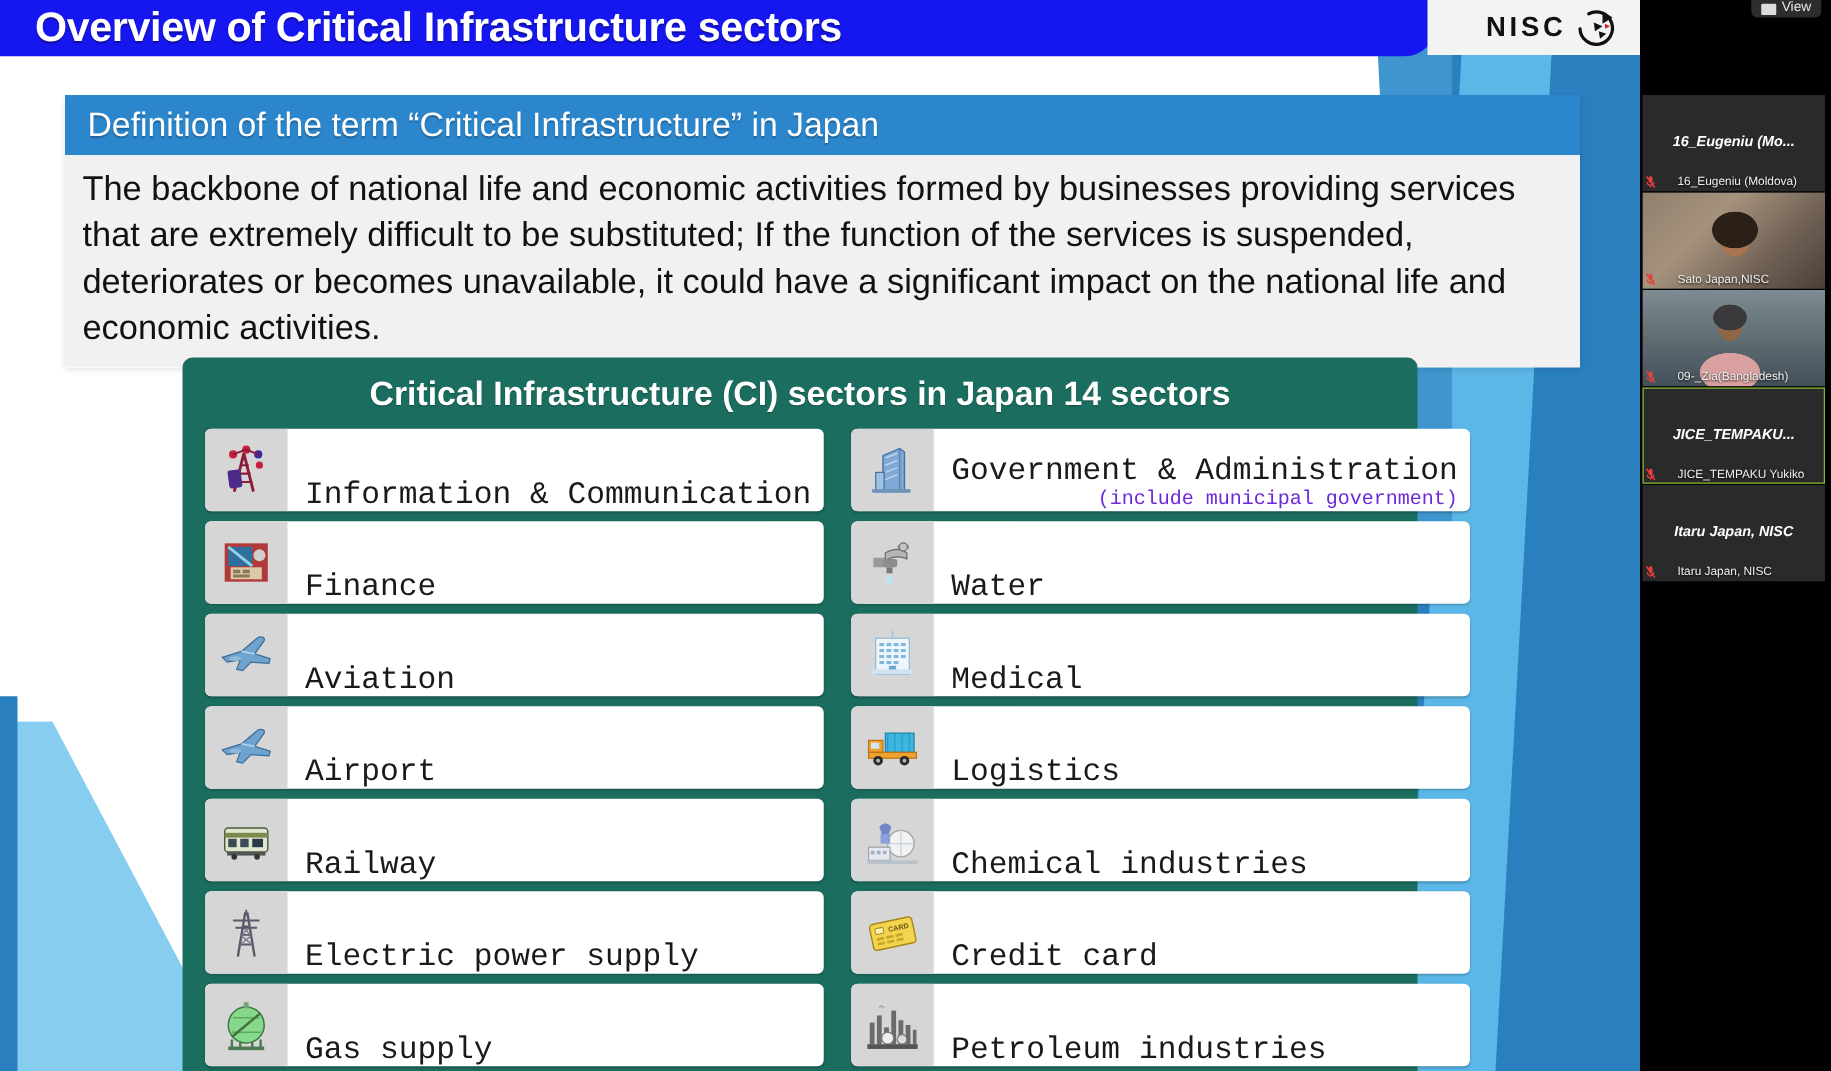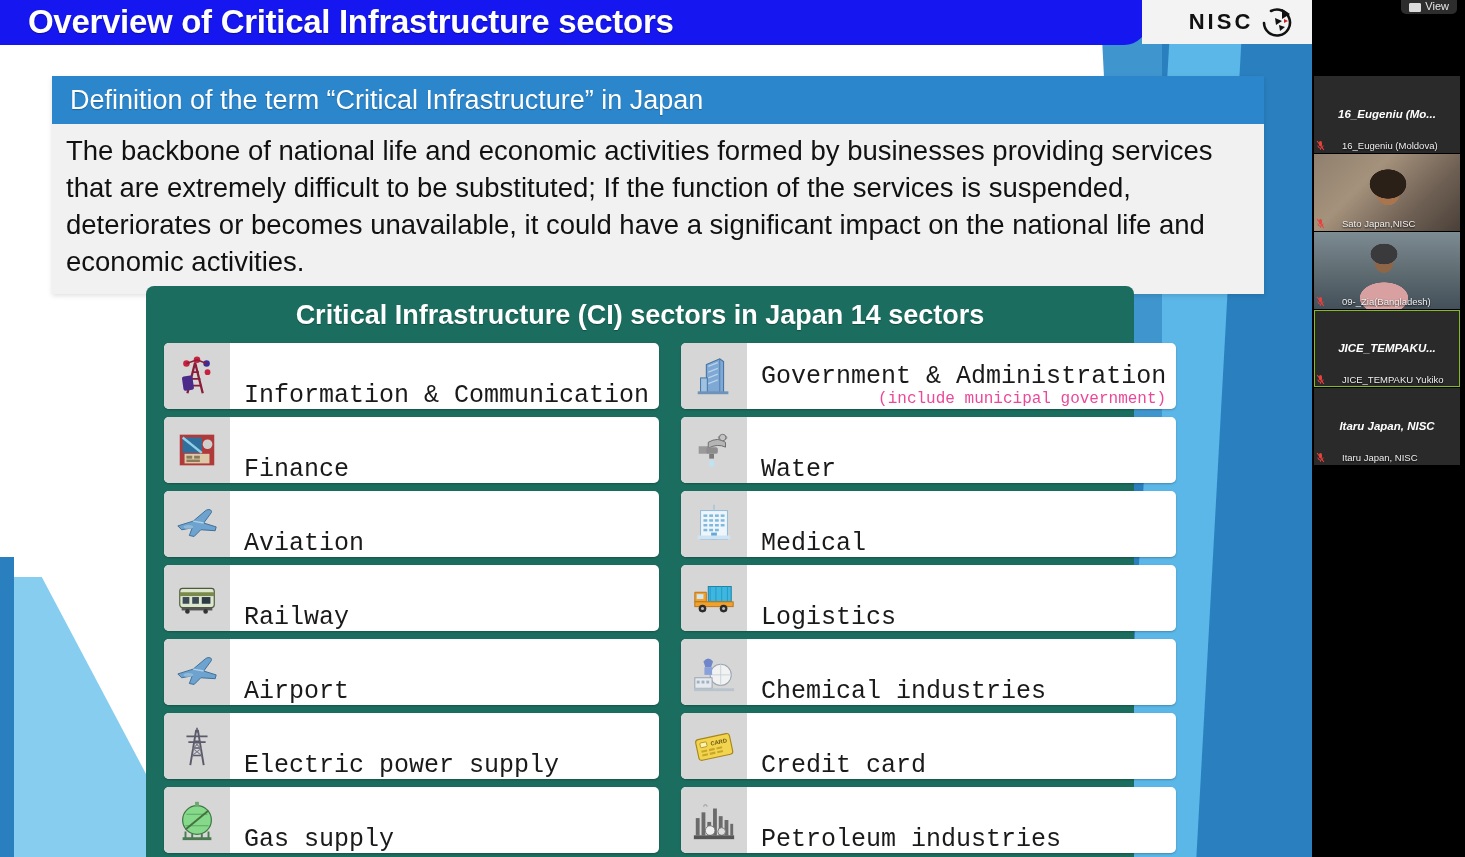--- a/index.html
+++ b/index.html
@@ -179,21 +179,21 @@
     font-family: Liberation Mono, monospace;
   }
   .sect-label {
     font-size: 25px;
     color: #1a1a1a;
     line-height: 1.05;
     white-space: nowrap;
   }
   .sect-sub {
     font-size: 16px;
-    color: #ec4899;
+    color: #6d28d9;
     text-align: right;
     line-height: 1.1;
     margin-top: 1px;
     white-space: nowrap;
   }
 
   
   .rail {
     position: absolute;
     right: 0; top: 0;
@@ -379,44 +379,44 @@
                   <ellipse cx="15" cy="27" rx="5" ry="2" fill="#8fb9d9"></ellipse>
                 </svg>
               </div>
               <div class="sect-label-wrap">
                 <div class="sect-label">Aviation</div>
               </div>
             </div>
             <div class="sect-item">
               <div class="sect-icon">
                 <svg viewBox="0 0 48 48">
+                  <path d="M4 26 L20 21 L33 10 C36 8 40 9 39 12 L31 23 L44 27 L43 31 L28 30 L21 37 L16 36 L19 28 L8 30 Z" fill="#6ea3cf" stroke="#3c6d96" stroke-width="1"></path>
+                  <path d="M20 21 L31 23" stroke="#aed0e8" stroke-width="1.5"></path>
+                  <ellipse cx="15" cy="27" rx="5" ry="2" fill="#8fb9d9"></ellipse>
+                </svg>
+              </div>
+              <div class="sect-label-wrap">
+                <div class="sect-label">Airport</div>
+              </div>
+            </div>
+            <div class="sect-item">
+              <div class="sect-icon">
+                <svg viewBox="0 0 48 48">
                   <rect x="6" y="14" width="36" height="20" rx="3" fill="#dfe6cf" stroke="#4a5a3a" stroke-width="1.2"></rect>
                   <rect x="6" y="18" width="36" height="4" fill="#7a8a4a"></rect>
                   <rect x="9" y="23" width="7" height="7" fill="#3b4a55"></rect>
                   <rect x="19" y="23" width="7" height="7" fill="#3b4a55"></rect>
                   <rect x="29" y="23" width="9" height="7" fill="#2b3a45"></rect>
                   <rect x="8" y="34" width="32" height="3" fill="#555"></rect>
                   <circle cx="14" cy="38" r="2.4" fill="#333"></circle>
                   <circle cx="33" cy="38" r="2.4" fill="#333"></circle>
                 </svg>
               </div>
               <div class="sect-label-wrap">
                 <div class="sect-label">Railway</div>
-              </div>
-            </div>
-            <div class="sect-item">
-              <div class="sect-icon">
-                <svg viewBox="0 0 48 48">
-                  <path d="M4 26 L20 21 L33 10 C36 8 40 9 39 12 L31 23 L44 27 L43 31 L28 30 L21 37 L16 36 L19 28 L8 30 Z" fill="#6ea3cf" stroke="#3c6d96" stroke-width="1"></path>
-                  <path d="M20 21 L31 23" stroke="#aed0e8" stroke-width="1.5"></path>
-                  <ellipse cx="15" cy="27" rx="5" ry="2" fill="#8fb9d9"></ellipse>
-                </svg>
-              </div>
-              <div class="sect-label-wrap">
-                <div class="sect-label">Airport</div>
               </div>
             </div>
             <div class="sect-item">
               <div class="sect-icon">
                 <svg viewBox="0 0 48 48">
                   <path d="M17 44 L23 8 L25 8 L31 44" stroke="#5a5a6a" stroke-width="2" fill="none"></path>
                   <path d="M19 34 h10 M20.5 26 h7 M21.5 19 h5" stroke="#5a5a6a" stroke-width="1.6"></path>
                   <path d="M19 34 L29 26 M29 34 L19 26 M20.5 26 L27.5 19 M27.5 26 L20.5 19" stroke="#7a7a8a" stroke-width="1.1"></path>
                   <path d="M13 14 h22 M15 20 h18" stroke="#5a5a6a" stroke-width="1.8"></path>
                   <path d="M24 5 v5" stroke="#5a5a6a" stroke-width="1.6"></path>

